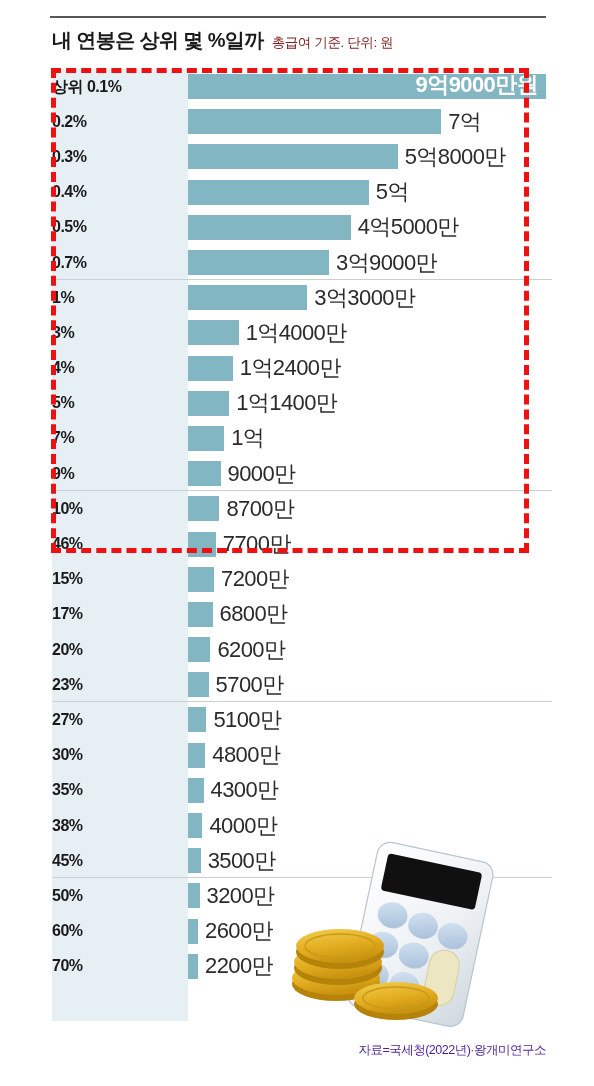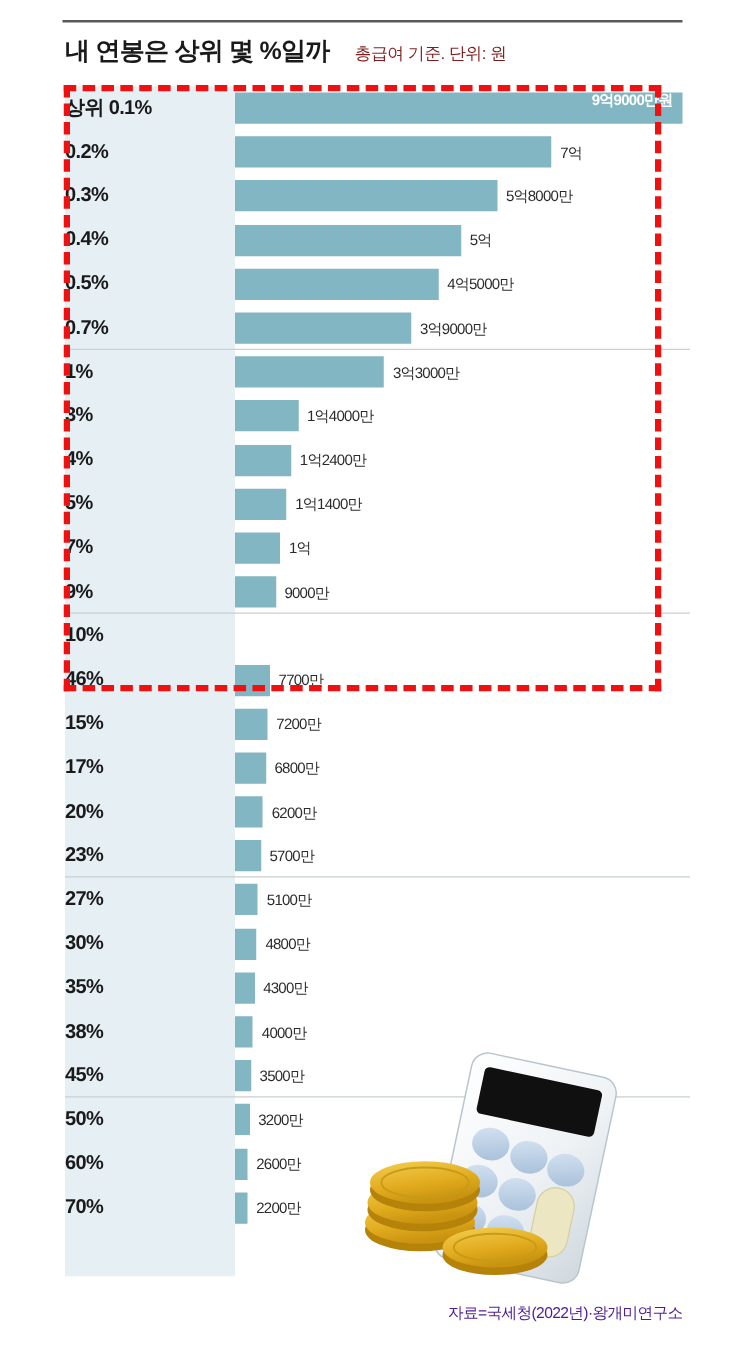--- a/index.html
+++ b/index.html
@@ -23,21 +23,21 @@
     width: 496px;
     height: 2px;
     background: #595959;
   }
   .header {
     position: absolute;
     left: 52px;
     top: 27px;
     display: flex;
     align-items: baseline;
-    gap: 20px;
+    gap: 8px;
     white-space: nowrap;
   }
   .header-title {
     font-size: 20px;
     font-weight: bold;
     color: #1a1a1a;
     letter-spacing: -0.6px;
   }
   .header-sub {
     font-size: 13.5px;
@@ -96,21 +96,21 @@
     height: 100%;
     display: flex;
     align-items: center;
   }
   .bar {
     height: 25px;
     background: #82b6c2;
     flex: 0 0 auto;
   }
   .bar-value {
-    font-size: 12px;
+    font-size: 22px;
     color: #2b2b2b;
     letter-spacing: -0.6px;
     padding-left: 7px;
     white-space: nowrap;
     line-height: 1;
   }
   .bar-value.inside {
     position: absolute;
     right: 0;
     padding-right: 8px;
@@ -247,20 +247,24 @@
         </div>
         <div class="row sep-after">
           <div class="row-label">9%</div>
           <div class="bar-wrap">
             <div class="bar" style="width: 32.5455px; background: rgb(130, 182, 194);"></div>
             <div class="bar-value">9000만</div>
           </div>
         </div>
         <div class="row">
           <div class="row-label">10%</div>
+          <div class="bar-wrap">
+            <div class="bar" style="width: 31.4606px; background: rgb(130, 182, 194);"></div>
+            <div class="bar-value">8700만</div>
+          </div>
         </div>
         <div class="row">
           <div class="row-label">46%</div>
           <div class="bar-wrap">
             <div class="bar" style="width: 27.8444px; background: rgb(130, 182, 194);"></div>
             <div class="bar-value">7700만</div>
           </div>
         </div>
         <div class="row">
           <div class="row-label">15%</div>

